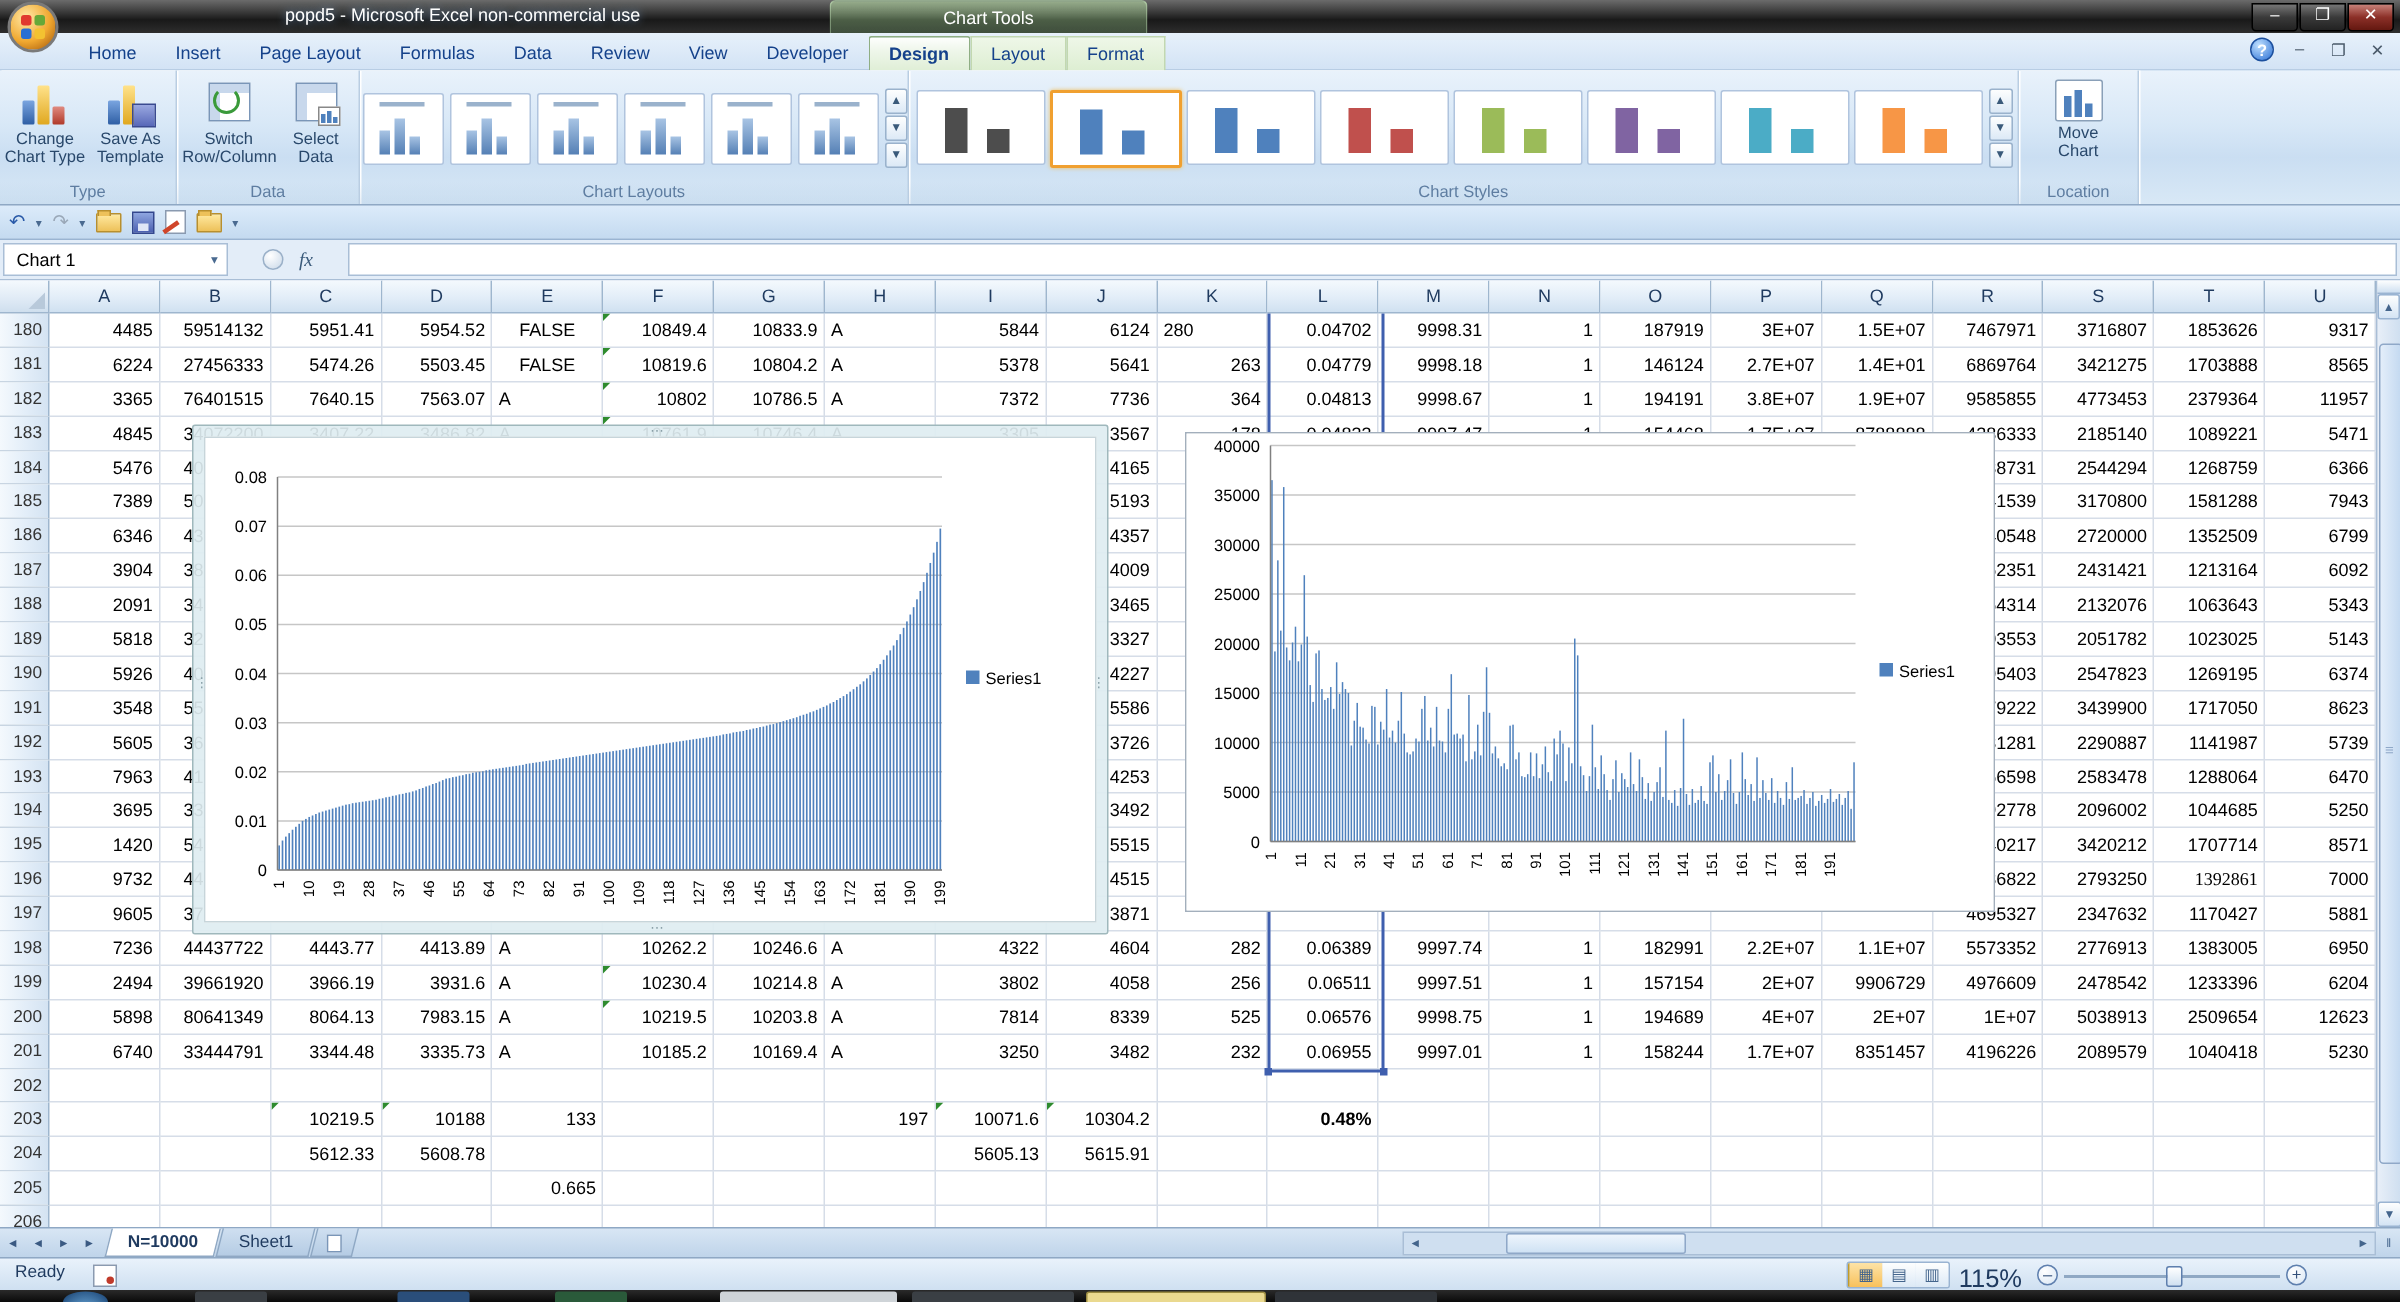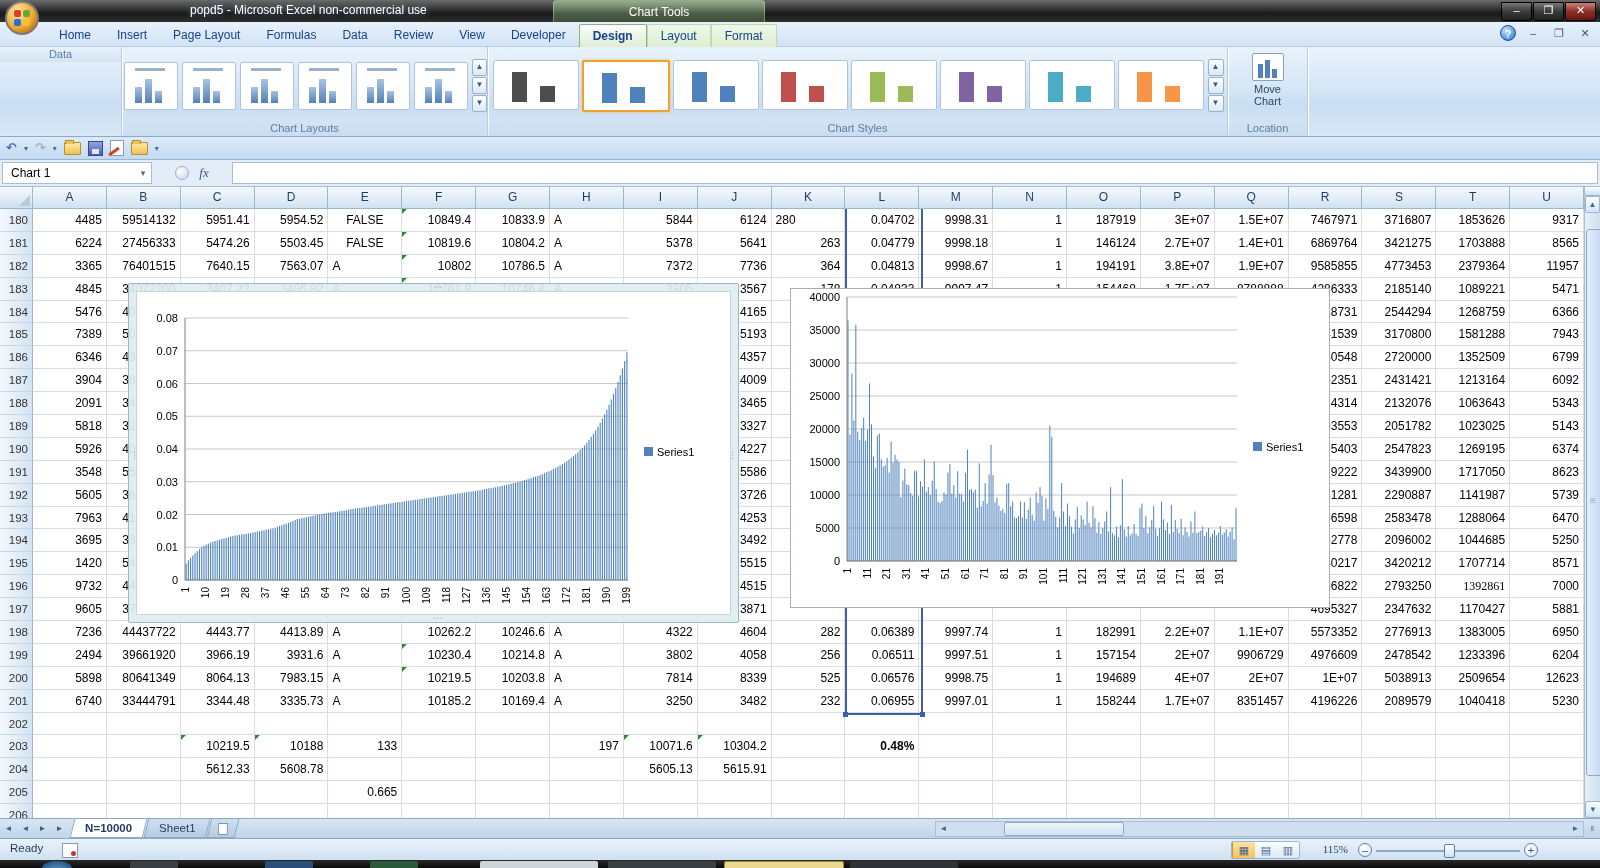--- a/index.html
+++ b/index.html
@@ -142,21 +142,21 @@
   .hsb{position:absolute;top:0;width:15px;height:14px;text-align:center;font-size:8px;color:#44658c;line-height:14px;}
   #tbcorner{position:absolute;right:0;top:2px;width:15px;height:16px;font-size:8px;color:#44658c;text-align:center;line-height:15px;}
   
   #status{position:relative;height:22px;background:linear-gradient(#e9f2fb,#cfe0f1);border-top:1px solid #8fa8c4;box-sizing:border-box;}
   .ready{position:absolute;left:10px;top:3px;font-size:11.5px;color:#1f3a5f;}
   .macroic{position:absolute;left:62px;top:4px;width:14px;height:13px;background:#fff;border:1px solid #8a9ab0;}
   .macroic::after{content:"";position:absolute;right:1px;bottom:1px;width:5px;height:5px;border-radius:50%;background:#c03a2a;}
   .viewbtns{position:absolute;right:300px;top:2px;display:flex;border:1px solid #9ab4d2;border-radius:2px;overflow:hidden;}
   .vb{width:22px;height:16px;text-align:center;line-height:16px;font-size:11px;color:#44658c;background:linear-gradient(#fdfefe,#dce9f6);}
   .vb.sel{background:linear-gradient(#fde3a7,#f8c15c);border-left:1px solid #c29b29;}
-  .zoomtxt{position:absolute;right:252px;top:4px;font-size:11px;color:#1f3a5f;font-family:Liberation Serif, serif;}
+  .zoomtxt{position:absolute;right:252px;top:4px;font-size:17px;color:#1f3a5f;}
   .zslider{position:absolute;right:62px;top:3px;width:180px;height:16px;}
   .zs-line{position:absolute;left:18px;right:18px;top:8px;height:2px;background:#8fa8c4;}
   .zs-notch{position:absolute;left:50%;top:4px;width:1px;height:9px;background:#8fa8c4;}
   .zbtn{position:absolute;top:1px;width:14px;height:14px;border-radius:50%;border:1px solid #5e7fae;box-sizing:border-box;
         background:radial-gradient(circle at 35% 30%,#fff,#d8e6f4);color:#33507a;font-size:11px;line-height:12px;text-align:center;}
   .zb-minus{left:0;} .zb-plus{right:0;}
   .zthumb{position:absolute;left:86px;top:2px;width:9px;height:12px;background:linear-gradient(#fff,#cfe0f1);
           border:1px solid #5e7fae;border-radius:2px;}
   
   #taskbar{position:relative;height:8px;background:linear-gradient(#2a2a2a,#0a0a0a);overflow:hidden;}
@@ -199,22 +199,63 @@
       </div>
     <div class="tr-right">
       <div class="helpbtn">?</div>
       <span class="swb">–</span>
       <span class="swb">❐</span>
       <span class="swb">✕</span>
     </div>
   </div>
 
   <div class="ribbon">
+    <div class="rgroup g-type">
+      <div class="rbody">
+        <div class="bigbtn">
+          <div class="ic34 bar3">
+              <i class="c1"></i>
+              <i class="c2"></i>
+              <i class="c3"></i>
+            </div>
+          <div class="bl">Change Chart Type</div>
+        </div>
+        <div class="bigbtn">
+          <div class="ic34 bar3">
+              <i class="c1"></i>
+              <i class="c2"></i>
+              <div class="floppy"></div>
+            </div>
+          <div class="bl">Save As Template</div>
+        </div>
+      </div>
+      <div class="glabel">Type</div>
+    </div>
 
     <div class="rgroup g-data">
+      <div class="rbody">
+        <div class="bigbtn" style="width:62px">
+          <div class="ic34">
+              <div class="tblico"></div>
+              <div class="circarrow"></div>
+            </div>
+          <div class="bl">Switch Row/Column</div>
+        </div>
+        <div class="bigbtn" style="width:50px">
+          <div class="ic34">
+              <div class="tblico"></div>
+              <div class="minichart">
+                <i class="m1"></i>
+                <i class="m2"></i>
+                <i class="m3"></i>
+              </div>
+            </div>
+          <div class="bl">Select Data</div>
+        </div>
+      </div>
       <div class="glabel">Data</div>
     </div>
 
     <div class="rgroup g-layouts">
       <div class="rbody gallery">
         <div id="layouts" style="display:flex">
             <div class="lt">
               <div class="tl"></div>
               <i class="l1"></i>
               <i class="l2"></i>

